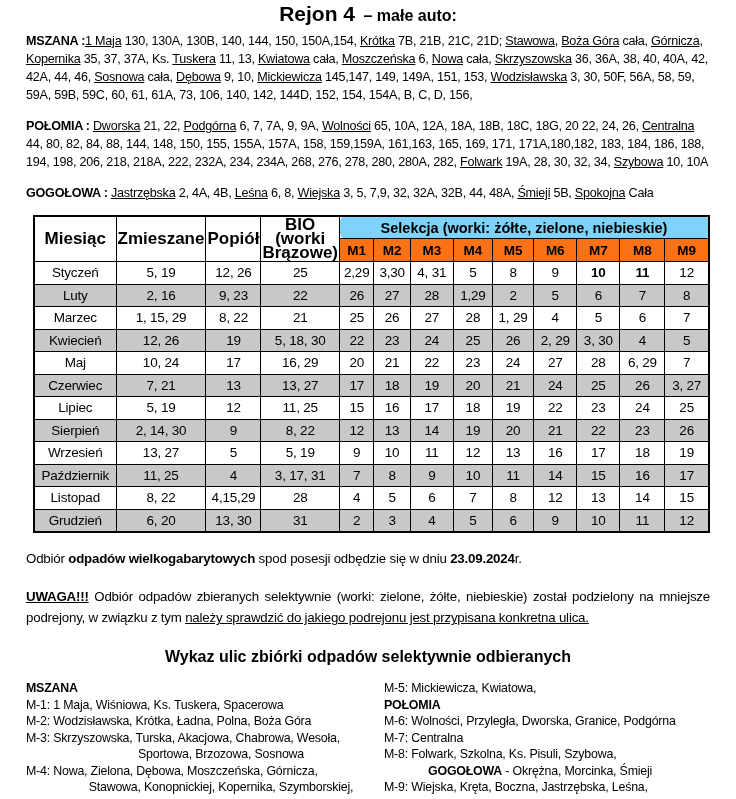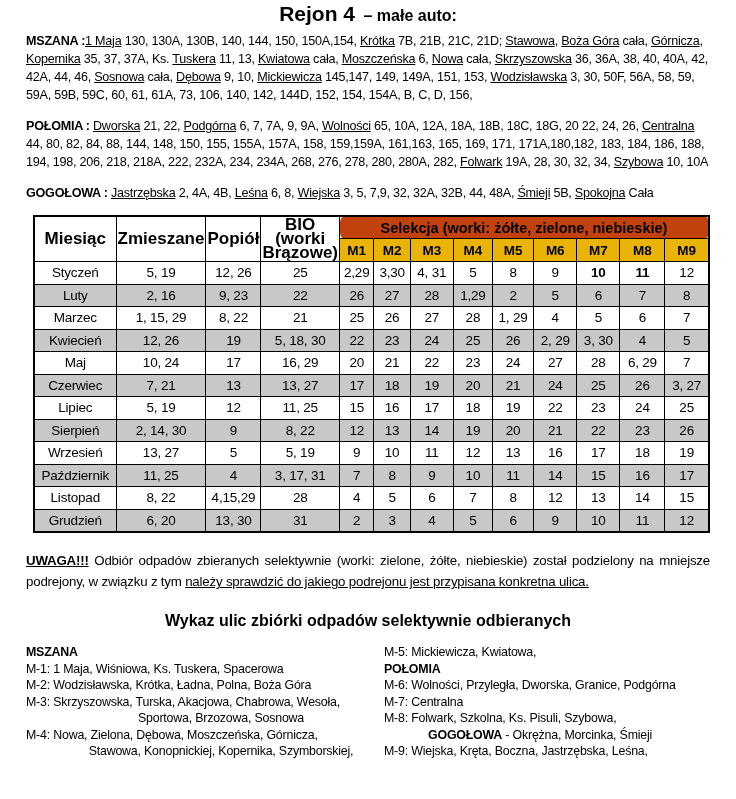--- a/index.html
+++ b/index.html
@@ -24,22 +24,22 @@
   
   table.sched{
     border-collapse:collapse;table-layout:fixed;
     margin:2px 0 0 7px;border:2px solid #000;
   }
   table.sched th,table.sched td{
     border:1px solid #000;text-align:center;vertical-align:middle;
     padding:0 1px;overflow:hidden;
   }
   table.sched th.main{font-size:17px;font-weight:bold;background:#fff;line-height:14px;}
-  table.sched th.selek{font-size:14.5px;font-weight:bold;background:#c2410c;height:21px;border-radius:6px;}
-  table.sched th.mcol{font-size:13.5px;font-weight:bold;background:#eab308;height:22px;}
+  table.sched th.selek{font-size:14.5px;font-weight:bold;background:#7dd3fc;height:21px;border-radius:6px;}
+  table.sched th.mcol{font-size:13.5px;font-weight:bold;background:#f97316;height:22px;}
   table.sched td{font-size:13.5px;height:21.5px;letter-spacing:-0.2px;}
   table.sched tbody tr:nth-child(even) td{background:#c8c8c8;}
   
   p.note{margin:16px 0 0 0;font-size:13.3px;line-height:20px;letter-spacing:-0.2px;}
   p.uwaga{margin:17px 0 0 0;font-size:13.3px;line-height:21px;text-align:justify;letter-spacing:-0.2px;}
   
   h2.wykaz-h{margin:20px 0 14px 0;text-align:center;font-size:16px;font-weight:bold;}
   .wykaz-cols{display:flex;font-size:12.4px;line-height:16.5px;letter-spacing:-0.2px;}
   .wykaz-col{flex:0 0 auto;}
   .wykaz-col.left{width:358px;}
@@ -277,20 +277,21 @@
           <td>5</td>
           <td>6</td>
           <td>9</td>
           <td>10</td>
           <td>11</td>
           <td>12</td>
         </tr>
       </tbody>
   </table>
 
+  <p class="note" id="bulky-note"><span>Odbiór </span><span class="b">odpadów wielkogabarytowych</span><span> spod posesji odbędzie się w dniu </span><span class="b">23.09.2024</span><span>r.</span></p>
 
   <p class="uwaga" id="uwaga-note"><span class="b u">UWAGA!!!</span><span> Odbiór odpadów zbieranych selektywnie (worki: zielone, żółte, niebieskie) został podzielony na mniejsze podrejony, w związku z tym </span><span class="u">należy sprawdzić do jakiego podrejonu jest przypisana konkretna ulica.</span></p>
 
   <h2 class="wykaz-h">Wykaz ulic zbiórki odpadów selektywnie odbieranych</h2>
 
   <div class="wykaz-cols">
     <div class="wykaz-col left" id="wykaz-left">
         <div class="wline ind-0"><span class="b">MSZANA</span></div>
         <div class="wline ind-0"><span>M-1: 1 Maja, Wiśniowa, Ks. Tuskera, Spacerowa</span></div>
         <div class="wline ind-0"><span>M-2: Wodzisławska, Krótka, Ładna, Polna, Boża Góra</span></div>

